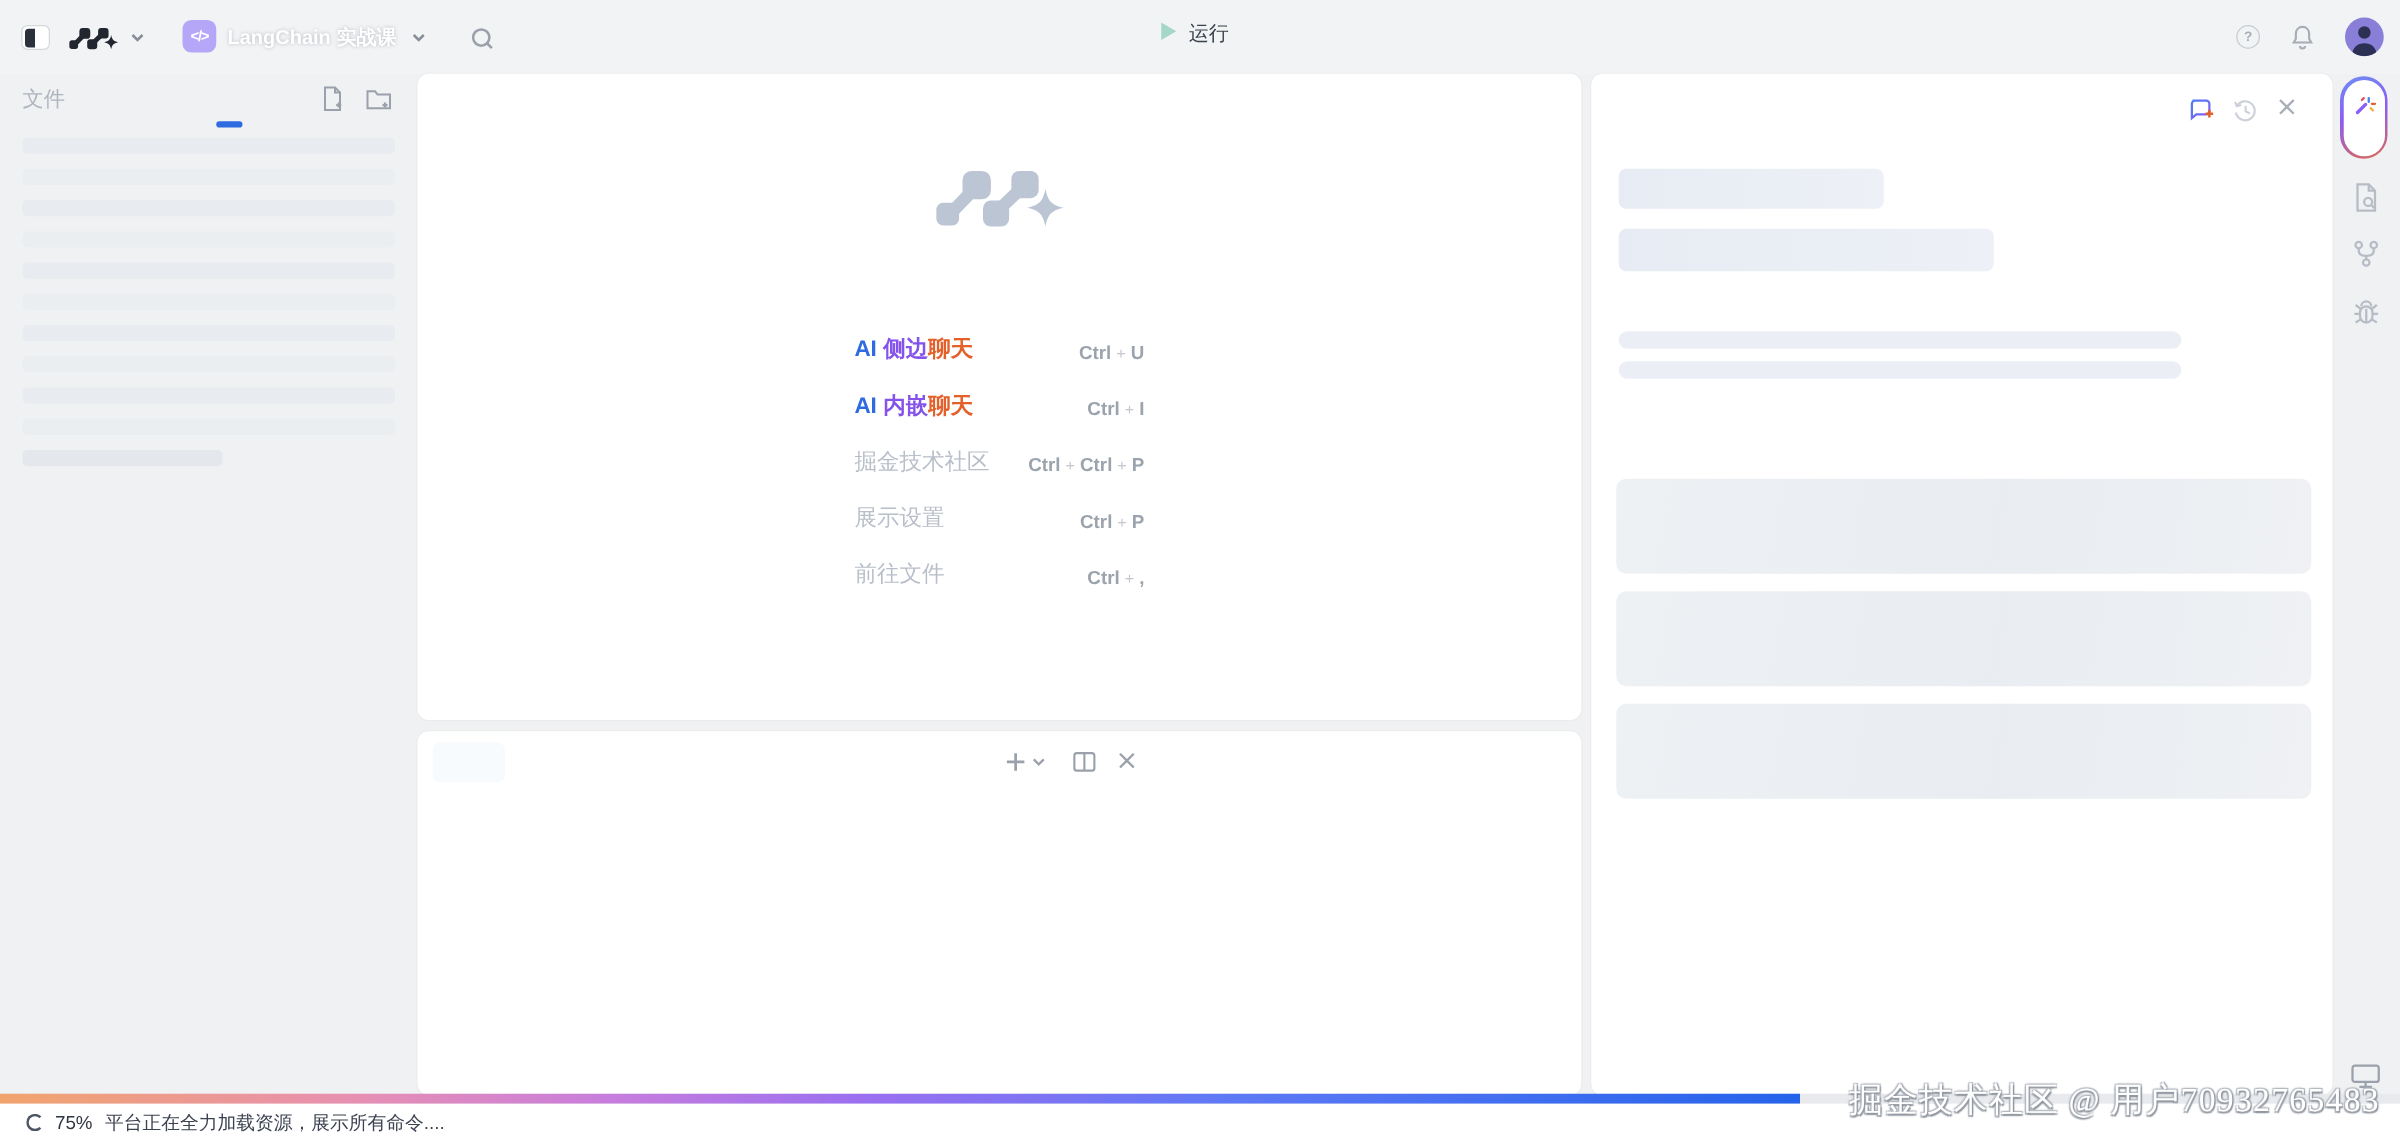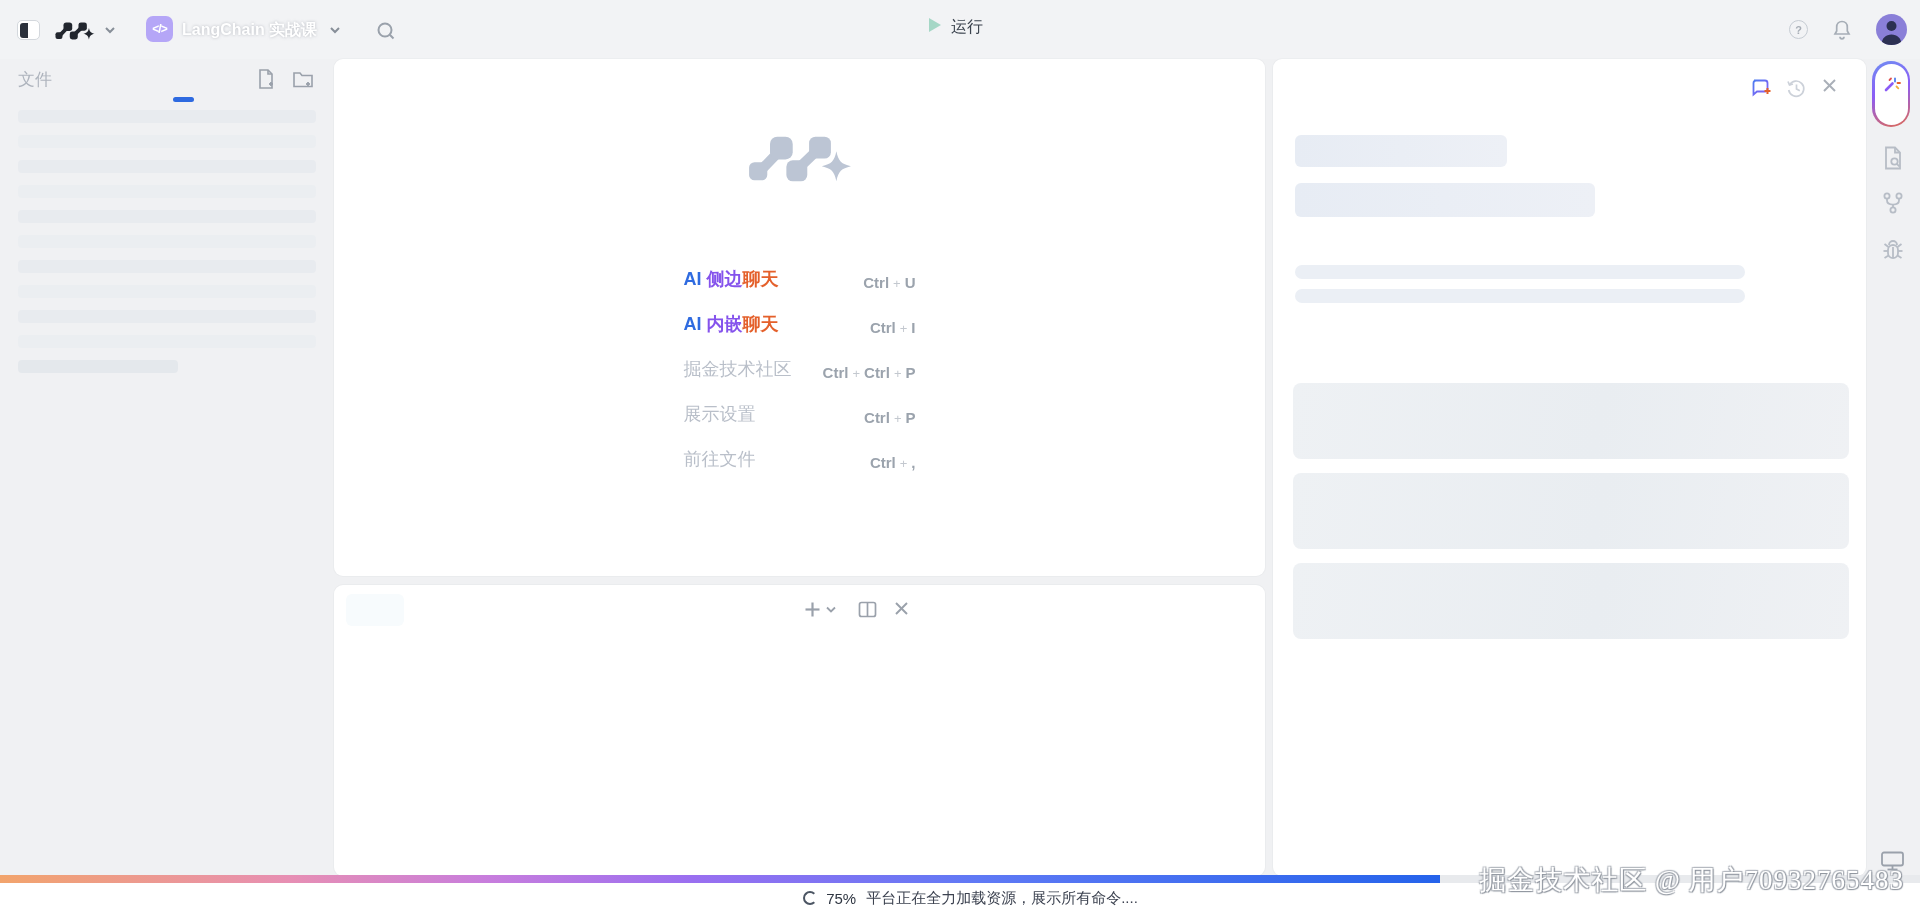--- a/index.html
+++ b/index.html
@@ -66,21 +66,21 @@
   
   .rail { position:absolute; right:0; top:59px; width:54px; bottom:37px; }
   .ai-pill { position:absolute; left:6px; top:2px; width:38px; height:66px; border-radius:20px; padding:2.5px; background:linear-gradient(160deg,#6f8ef2 0%,#8b5cf6 45%,#e06a52 100%); cursor:pointer; }
   .ai-pill .inner { width:100%; height:100%; border-radius:18px; background:#fff; display:flex; align-items:flex-start; justify-content:center; padding-top:10px; }
   .rail-ic { position:absolute; left:15px; color:#b7bdc6; cursor:pointer; }
   .monitor-ic { position:absolute; left:14px; bottom:4px; color:#9aa1ab; }
 
   
   .progress-track { position:absolute; left:0; bottom:30px; width:1920px; height:8px; background:#e8eaed; }
   .progress-fill { height:100%; background:linear-gradient(90deg,#f2a46c 0%,#e78fb3 20%,#c77ddd 34%,#9a6ff0 48%,#5f79f5 68%,#2563eb 100%); }
-  .statusbar { position:absolute; left:0; bottom:0; width:1920px; height:30px; background:#ffffff; display:flex; align-items:center;justify-content:center; }
+  .statusbar { position:absolute; left:0; bottom:0; width:1920px; height:30px; background:#ffffff; display:flex; align-items:center; }
   .spinner { width:14px; height:14px; border:2.5px solid #4b5563; border-right-color:transparent; border-radius:50%; margin-left:21px; }
   .st-pct { margin-left:9px; font-size:15px; color:#2f3642; }
   .st-msg { margin-left:10px; font-size:15px; color:#3c4250; }
 
   .watermark { position:absolute; right:16px; top:862px; font-size:27px; color:#fff; letter-spacing:1px; white-space:nowrap; z-index:50; pointer-events:none; text-shadow:1px 1px 1px #8f959e,-1px -1px 1px #b6bac1,1px -1px 1px #a6abb3,-1px 1px 1px #a6abb3;font-family:Liberation Serif, serif; }
 
   svg { display:block; }
 </style>
 </head>
 <body>

